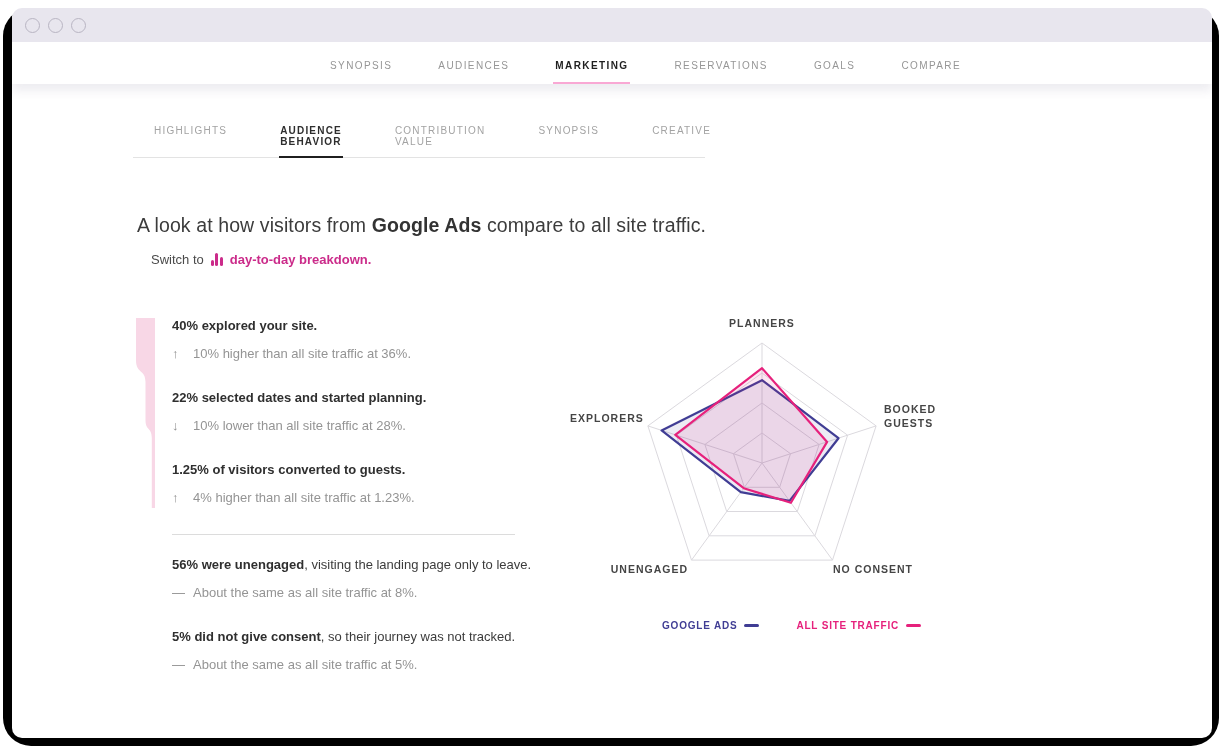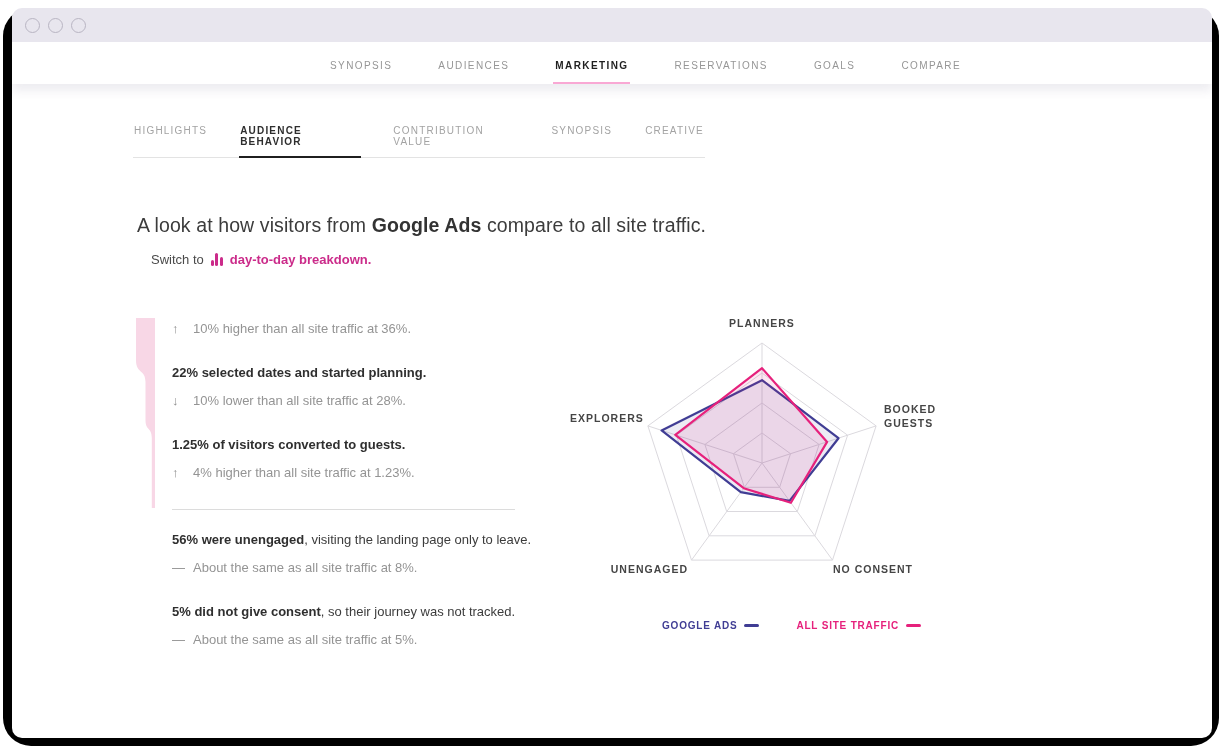--- a/index.html
+++ b/index.html
@@ -16,21 +16,21 @@
   .wdot { width:15px; height:15px; border:1.5px solid #b8b5c2; border-radius:50%; background:transparent; }
 
   
   .header-block { position:relative; z-index:6; background:#fff; box-shadow:0 7px 9px rgba(86,78,116,0.10); }
   .nav { height:42px; display:flex; align-items:flex-end; padding-left:297px; gap:42px;margin-left:19px; }
   .nav-item { font-size:10px; letter-spacing:1.4px; color:#969696; cursor:pointer; padding:15px 2px 13px; }
   .nav-item.active { color:#1f1f1f; font-weight:bold; border-bottom:2px solid #f9a8d4; padding-bottom:11px; }
 
   
   .subnav { position:absolute; left:121px; top:113px; display:flex; gap:31px; border-bottom:1px solid #e3e3e3; width:572px; z-index:2; }
-  .subnav-item { font-size:10px; letter-spacing:1.2px; color:#a3a3a3; cursor:pointer; padding:4px 1px 9px; }
+  .subnav-item { font-size:10px; letter-spacing:1.2px; color:#a3a3a3; cursor:pointer; padding:4px 1px 9px;margin-left:20px; }
   .subnav-item.active { color:#2e2e2e; font-weight:bold; border-bottom:2px solid #1f1f1f; margin-bottom:-1px; }
 
   
   .headline { position:absolute; left:125px; top:206px; font-size:19.5px; color:#3c3c3c; letter-spacing:0.1px; }
   .headline b { font-weight:bold; color:#333; }
   .switch-row { position:absolute; left:139px; top:244px; font-size:13px; color:#4a4a4a; display:flex; align-items:center; gap:5px; }
   .bars-icon { display:inline-flex; align-items:flex-end; gap:1.5px; height:13px; margin:0 2px; }
   .bars-icon i { display:block; width:3px; border-radius:1.5px; background:#cb2b8a; }
   .bars-icon i:nth-child(1){height:6px;} .bars-icon i:nth-child(2){height:13px;} .bars-icon i:nth-child(3){height:9px;}
   .switch-link { color:#cb2b8a; font-weight:bold; cursor:pointer; }
@@ -104,20 +104,21 @@
         </span>
       <span><span class="switch-link">day-to-day breakdown</span><span class="switch-link">.</span></span>
     </div>
 
     <svg class="funnel" width="22" height="202" viewBox="0 0 22 202">
       <path d="M 0 8 L 19 8 L 19 198 L 15.8 198 L 15.8 128 C 15.8 117 9.5 121 9.5 110 L 9.5 72 C 9.5 59 0 64 0 50 Z" fill="#f8d7e6"></path>
     </svg>
 
     <div class="stats">
       <div>
+        <div class="stat-title"><span class="tb">40% explored your site.</span><span class="tr"></span></div>
         <div class="stat-detail">
             <span class="trend">↑</span>
             <span>10% higher than all site traffic at 36%.</span>
           </div>
       </div>
       <div>
         <div class="stat-title"><span class="tb">22% selected dates and started planning.</span><span class="tr"></span></div>
         <div class="stat-detail">
             <span class="trend">↓</span>
             <span>10% lower than all site traffic at 28%.</span>

